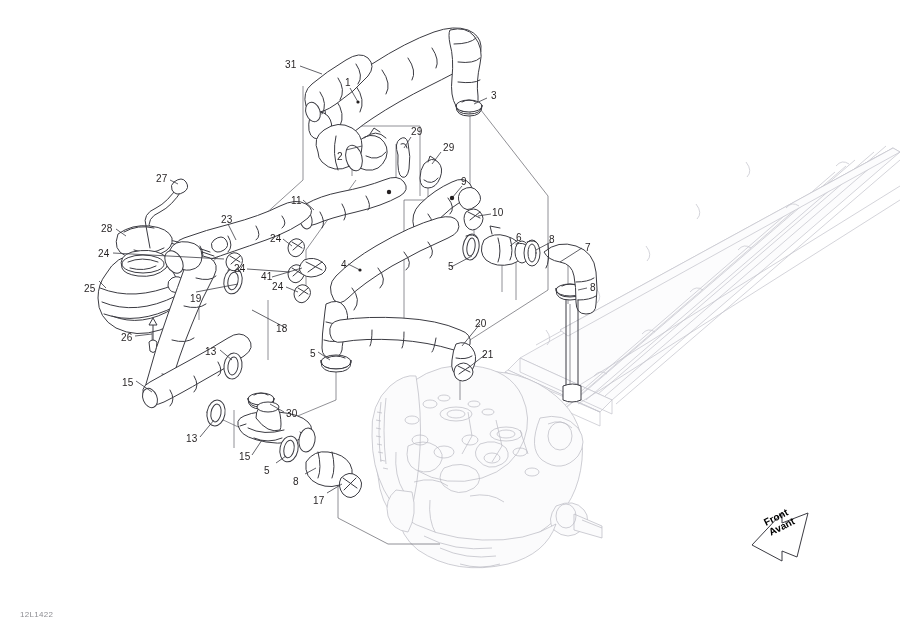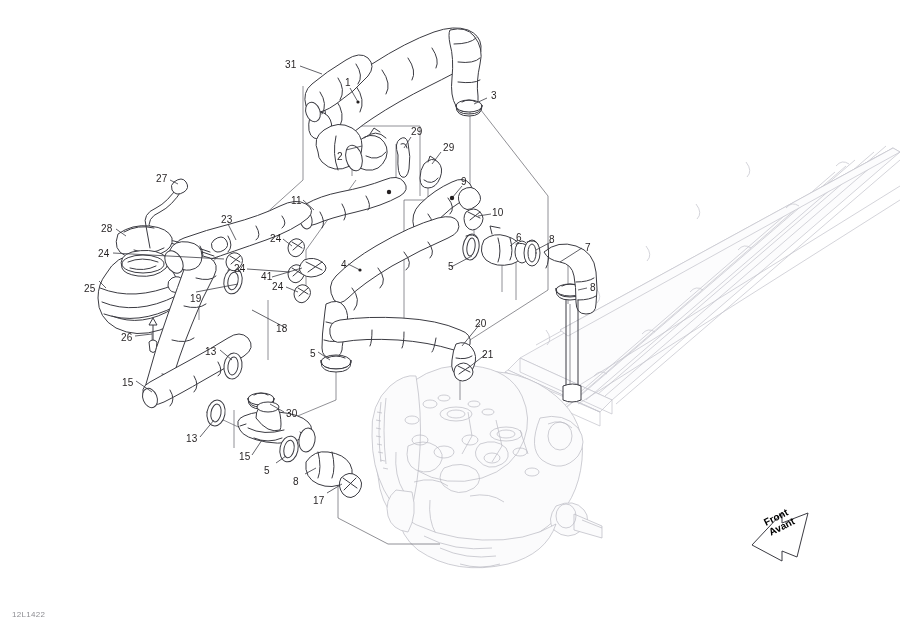--- a/index.html
+++ b/index.html
@@ -18,21 +18,21 @@
     position:absolute;
     font-family:"Liberation Sans", sans-serif;
     font-size:10px;
     color:#231f20;
     line-height:1;
     white-space:nowrap;
     letter-spacing:0.2px;
     user-select:none;
   }
   #sheet-code{
-    position:absolute;left:12px;top:610px;
+    position:absolute;left:20px;top:610px;
     font-family:"Liberation Sans", sans-serif;
     font-size:8px;color:#8d8d92;letter-spacing:0.3px;text-align:center;
   }
   #front-arrow-label{
     position:absolute;
     left:762px;top:518px;
     font-family:"Liberation Sans", sans-serif;
     font-size:10px;font-weight:bold;color:#000;
     transform:rotate(-27deg);
     transform-origin:left top;

